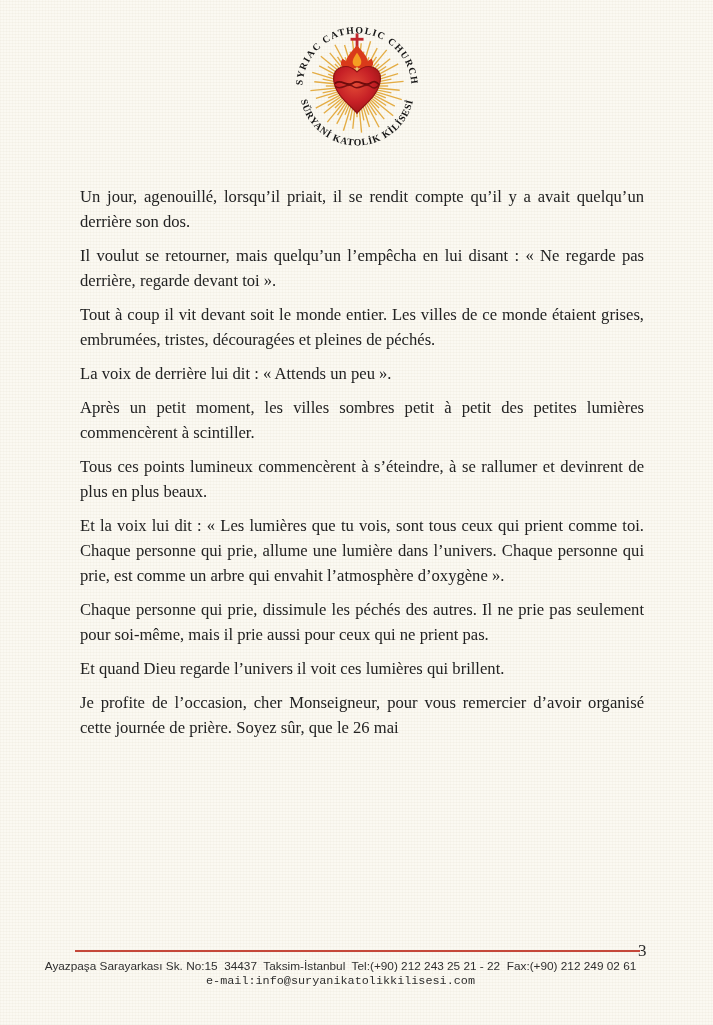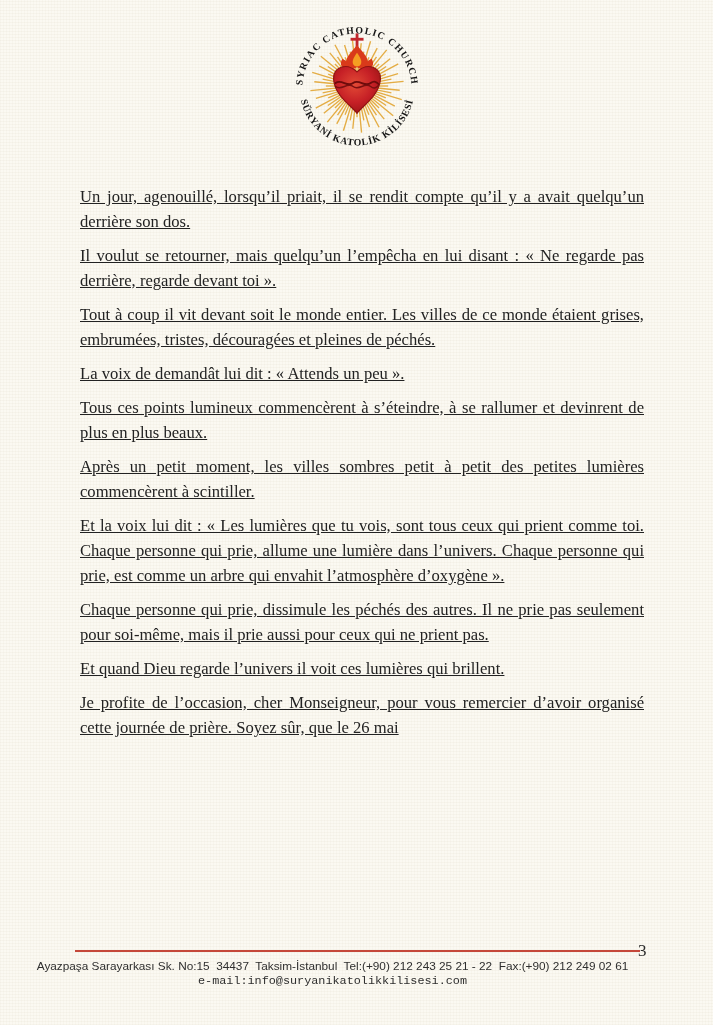--- a/index.html
+++ b/index.html
@@ -32,38 +32,37 @@
     position:absolute;
     top:184px; left:80px;
     width:564px;
   }
   .letter-body p{
     margin:0 0 9px 0;
     font-size:16.6px;
     line-height:25px;
     text-align:justify;
     color:#222;
-    text-decoration:underline;
   }
   .footer-rule{
     position:absolute;
     top:950px; left:75px;
     width:565px; height:2px;
     background:#c5483a;
   }
   .page-number{
     position:absolute;
     top:941px; left:638px;
     font-size:17px;
     font-family:"Liberation Serif", serif;
     color:#2b2b2b;
   }
   .footer-address, .footer-email{
     position:absolute;
-    left:4px; width:657px;
+    left:12px; width:657px;
     text-align:center;
     font-family:"Liberation Sans", sans-serif;
     font-size:11.8px;
     color:#2e2e2e;
     white-space:pre;
   }
   .footer-address{top:959px;}
   .footer-email{top:974px;font-family:Liberation Mono, monospace;}
 </style>
 </head>
@@ -172,23 +171,23 @@
       <text class="arc-text arc-bottom" text-anchor="middle">
         <textPath href="#arcBottom" startOffset="50%">SÜRYANİ KATOLİK KİLİSESİ</textPath>
       </text>
     </svg>
   </div>
 
   <div class="letter-body">
       <p>Un jour, agenouillé, lorsqu’il priait, il se rendit compte qu’il y a avait quelqu’un derrière son dos.</p>
       <p>Il voulut se retourner, mais quelqu’un l’empêcha en lui disant : « Ne regarde pas derrière, regarde devant toi ».</p>
       <p>Tout à coup il vit devant soit le monde entier. Les villes de ce monde étaient grises, embrumées, tristes, découragées et pleines de péchés.</p>
-      <p>La voix de demandât lui dit : « Attends un peu ».</p>
+      <p>La voix de derrière lui dit : « Attends un peu ».</p>
+      <p>Après un petit moment, les villes sombres petit à petit des petites lumières commencèrent à scintiller.</p>
       <p>Tous ces points lumineux commencèrent à s’éteindre, à se rallumer et devinrent de plus en plus beaux.</p>
-      <p>Après un petit moment, les villes sombres petit à petit des petites lumières commencèrent à scintiller.</p>
       <p>Et la voix lui dit : « Les lumières que tu vois, sont tous ceux qui prient comme toi. Chaque personne qui prie, allume une lumière dans l’univers. Chaque personne qui prie, est comme un arbre qui envahit l’atmosphère d’oxygène ».</p>
       <p>Chaque personne qui prie, dissimule les péchés des autres. Il ne prie pas seulement pour soi-même, mais il prie aussi pour ceux qui ne prient pas.</p>
       <p>Et quand Dieu regarde l’univers il voit ces lumières qui brillent.</p>
       <p>Je profite de l’occasion, cher Monseigneur, pour vous remercier d’avoir organisé cette journée de prière. Soyez sûr, que le 26 mai</p>
     </div>
 
   <div class="footer-rule"></div>
   <span class="page-number">3</span>
   <div class="footer-address">Ayazpaşa Sarayarkası Sk. No:15  34437  Taksim-İstanbul  Tel:(+90) 212 243 25 21 - 22  Fax:(+90) 212 249 02 61</div>
   <div class="footer-email">e-mail:info@suryanikatolikkilisesi.com</div>

